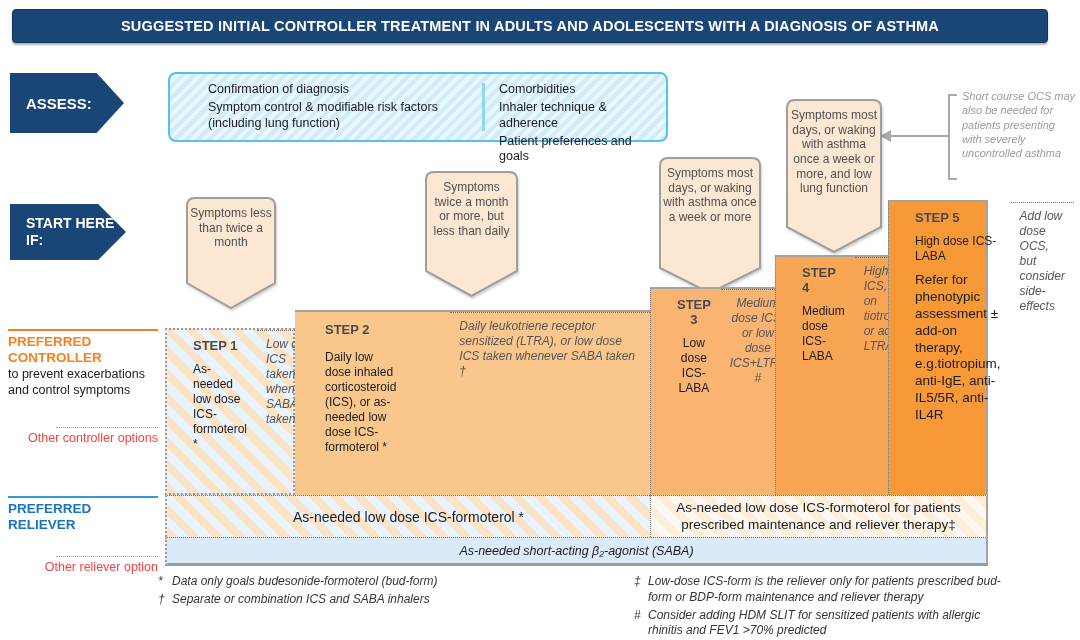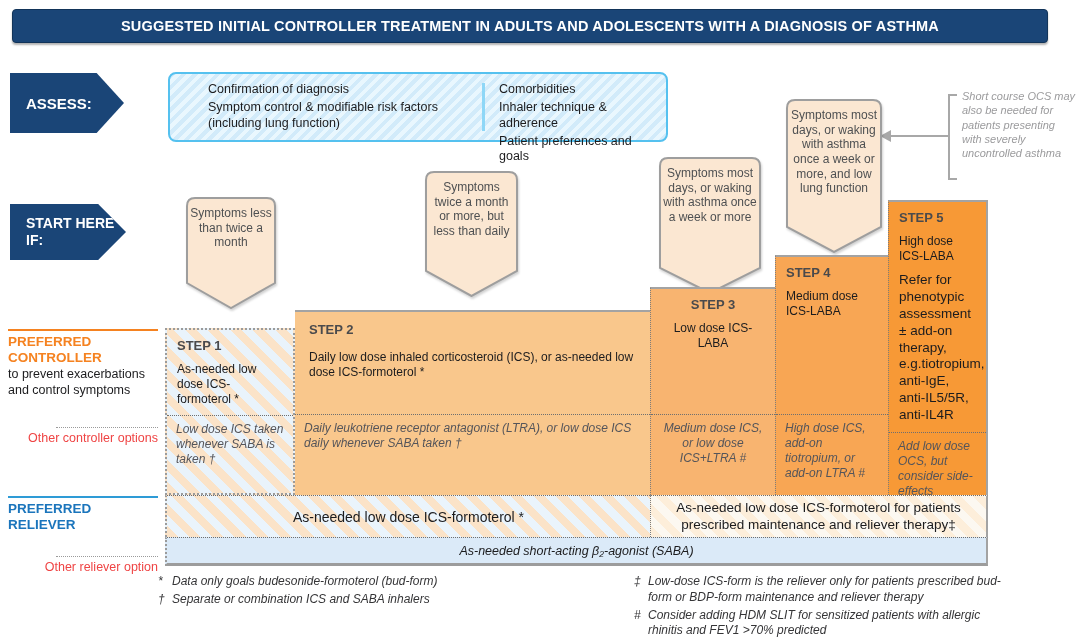--- a/index.html
+++ b/index.html
@@ -53,30 +53,30 @@
   .pc-label{left:8px;top:334px;width:150px;color:#f58220;font-weight:bold;font-size:13.5px;line-height:1.15;}
   .pc-desc{left:8px;top:367px;width:152px;color:#1c1c1e;font-size:12.5px;line-height:1.25;}
   .pr-label{left:8px;top:501px;width:150px;color:#1b75bc;font-weight:bold;font-size:13.5px;line-height:1.15;}
   .other-wrap{width:150px;}
   .other-rule{width:102px;margin-left:auto;border-top:1.5px dotted #9a9a9a;}
   .other-text{text-align:right;font-size:12.5px;color:#ef4444;line-height:1.2;padding-top:3px;}
   .oc-wrap{left:8px;top:427px;}
   .or-wrap{left:8px;top:556px;}
 
   
-  .col{display:flex;flex-direction:column;}
+  .col{display:flex;flex-direction:row;padding-left:16px;}
   .col-main{flex:1;padding:8px 10px;}
   .col-sub{height:68px;border-top:1.5px dotted #6f6f6f;padding:6px 9px;
     font-style:italic;font-size:12px;color:#55555a;line-height:1.25;}
   .step-h{font-weight:bold;font-size:13px;color:#4a4a4c;margin-bottom:9px;}
   .step-main{font-size:12px;color:#1c1c1e;line-height:1.25;}
   .step-main2{font-size:13.5px;color:#1c1c1e;line-height:1.25;margin-top:8px;}
   .col1{left:165px;top:328px;width:130px;height:167px;border:2px dotted #9b9b9b;
     background:repeating-linear-gradient(45deg,#fbe3c8 0 8px,#e9f3fb 8px 16px);}
-  .col2{left:295px;top:310px;width:355px;height:185px;background:#f9c78c;border-top:2px solid #a3a3a3;}
+  .col2{left:295px;top:310px;width:355px;height:185px;background:#f9c78c;border-top:2px solid #a3a3a3;gap:40px;}
   .col3{left:650px;top:287px;width:125px;height:208px;background:#f8b470;
     border-top:2px solid #a3a3a3;border-left:1px dotted #7d7d7d;text-align:center;}
   .col4{left:775px;top:255px;width:113px;height:240px;background:#f8a654;
     border-top:2px solid #a3a3a3;border-left:1px dotted #7d7d7d;}
   .col5{left:888px;top:200px;width:100px;height:295px;background:#f79936;
     border-top:2px solid #a3a3a3;border-left:1px dotted #7d7d7d;border-right:2px solid #a3a3a3;}
 
   
   .band1l{left:165px;top:495px;width:485px;height:42px;
     background:repeating-linear-gradient(45deg,#fbe3c8 0 8px,#eaf4fc 8px 16px);
@@ -176,21 +176,21 @@
       <div class="step-main">As-needed low dose ICS-formoterol *</div>
     </div>
     <div class="col-sub">Low dose ICS taken whenever SABA is taken †</div>
   </div>
 
   <div class="abs col col2">
     <div class="col-main" style="padding:10px 14px;">
       <div class="step-h" style="margin-bottom:13px;">STEP 2</div>
       <div class="step-main">Daily low dose inhaled corticosteroid (ICS), or as-needed low dose ICS-formoterol *</div>
     </div>
-    <div class="col-sub">Daily leukotriene receptor antagonist (LTRA), or low dose ICS daily whenever SABA taken †</div>
+    <div class="col-sub">Daily leukotriene receptor sensitized (LTRA), or low dose ICS taken whenever SABA taken †</div>
   </div>
 
   <div class="abs col col3">
     <div class="col-main">
       <div class="step-h">STEP 3</div>
       <div class="step-main">Low dose ICS-LABA</div>
     </div>
     <div class="col-sub">Medium dose ICS, or low dose ICS+LTRA #</div>
   </div>
 

